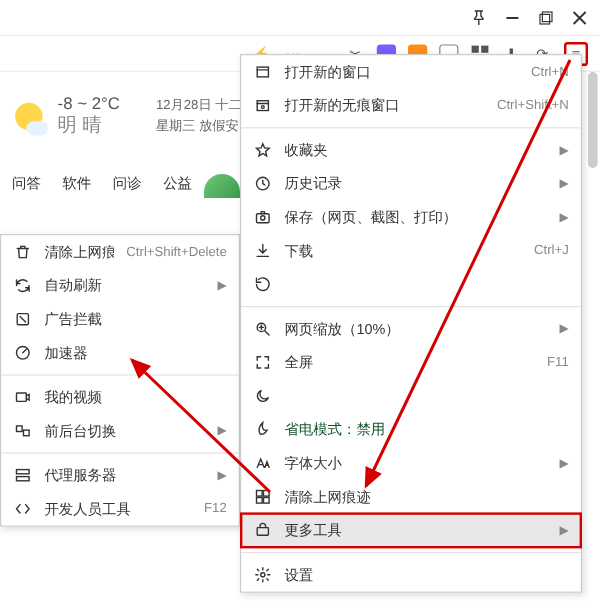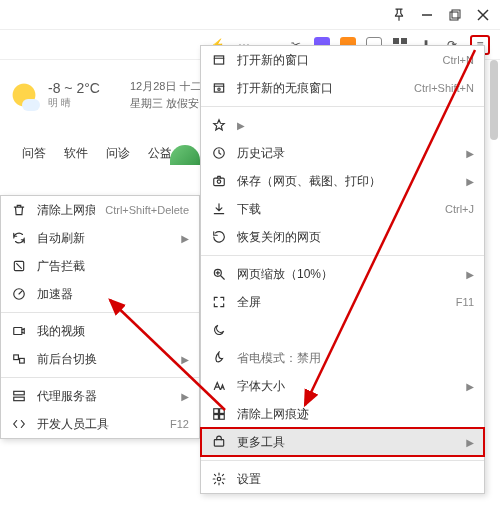--- a/index.html
+++ b/index.html
@@ -11,39 +11,39 @@
 .toolbar .sq{background:#7a5cff;border-radius:3px}
 .toolbar .sq2{background:#ff8c1a;border-radius:3px}
 .toolbar .sq3{border:1px solid #888;border-radius:3px}
 .toolbar .grid4{display:grid;grid-template:1fr 1fr/1fr 1fr;gap:2px;width:14px;height:14px}
 .toolbar .grid4 div{background:#555}
 .toolbar .hamburger{border:2px solid #d40000;padding:2px;width:20px;height:20px}
 .weather{position:absolute;left:0;top:70px;display:flex;align-items:center;gap:10px;padding:8px 10px}
 .sun{width:28px;height:28px;border-radius:50%;background:radial-gradient(circle,#ffd54a 55%,transparent 60%);position:relative}
 .sun::after{content:"";position:absolute;right:-2px;bottom:-2px;width:18px;height:12px;background:#e6f2ff;border-radius:10px}
 .wtext .t1{font-size:14px;color:#555}
-.wtext .t2{font-size:10px;color:#888}
+.wtext .t2{font-size:16px;color:#888}
 .datecol{margin-left:20px}
 .datecol div{font-size:11px;color:#666;line-height:1.5;white-space:nowrap}
-.tabs{position:absolute;left:12px;top:145px;display:flex;gap:18px;padding:0 10px;color:#555;font-size:13px}
+.tabs{position:absolute;left:0;top:145px;display:flex;gap:18px;padding:0 10px;color:#555;font-size:13px}
 .tabs span{cursor:pointer}
 .hill{position:absolute;top:145px;left:170px;height:20px;width:30px;background:linear-gradient(135deg,#6fc97a,#3a9a4a);border-radius:30px 30px 0 0}
 .menu-left{position:absolute;left:0;top:195px;width:200px;background:#fff;border:1px solid #ccc;box-shadow:2px 2px 6px rgba(0,0,0,.15)}
 .menu-right{position:absolute;left:200px;top:45px;width:285px;background:#fff;border:1px solid #ccc;box-shadow:2px 2px 6px rgba(0,0,0,.15)}
 .mi{display:flex;align-items:center;height:28px;padding:0 10px;gap:10px;cursor:pointer}
 .mi .ic{width:16px;height:16px;display:flex;align-items:center;justify-content:center;color:#555;flex-shrink:0}
 .mi .lbl{flex:1;white-space:nowrap;overflow:hidden}
 .mi .sc{color:#888;font-size:11px}
 .mi .ar{color:#888;font-size:10px}
 .sep{height:1px;background:#e3e3e3;margin:4px 0}
 .boxed{outline:2px solid #d40000;outline-offset:-1px}
 .hl{background:#e8e8e8}
 .toggle{width:28px;height:14px;background:#1abc5b;border-radius:8px;position:relative}
 .toggle::after{content:"";position:absolute;right:1px;top:1px;width:12px;height:12px;background:#fff;border-radius:50%}
-.disabled .lbl,.disabled .ic,.disabled .sc{color:#737373}
+.disabled .lbl,.disabled .ic,.disabled .sc{color:#14532d}
 svg.arrow{position:absolute;pointer-events:none;z-index:10}
 .scrollbar{position:absolute;right:2px;top:60px;width:8px;height:80px;background:#ccc;border-radius:4px}
 </style>
 </head>
 <body>
 
 <div class="titlebar">
   <span class="ico">
       <svg width="14" height="14" viewBox="0 0 24 24" fill="none" stroke="currentColor" stroke-width="2">
         <path d="M6 2l12 0M9 2v7l-3 4v1h12v-1l-3-4V2M12 14v8"></path>
@@ -210,20 +210,21 @@
       <span class="lbl">打开新的无痕窗口</span>
       <span class="sc">Ctrl+Shift+N</span>
     </div>
     <div class="sep"></div>
     <div class="mi">
       <span class="ic">
         <svg width="14" height="14" viewBox="0 0 24 24" fill="none" stroke="currentColor" stroke-width="2" stroke-linecap="round">
           <path d="M12 3l2.5 6 6.5.5-5 4.5 1.5 6.5L12 17l-5.5 3.5L8 14 3 9.5l6.5-.5z"></path>
         </svg>
       </span>
+      <span class="lbl">收藏夹</span>
       <span class="ar">▶</span>
     </div>
     <div class="mi">
       <span class="ic">
         <svg width="14" height="14" viewBox="0 0 24 24" fill="none" stroke="currentColor" stroke-width="2" stroke-linecap="round">
           <circle cx="12" cy="12" r="9"></circle>
           <path d="M12 7v5l3 2"></path>
         </svg>
       </span>
       <span class="lbl">历史记录</span>
@@ -248,21 +249,20 @@
       </span>
       <span class="lbl">下载</span>
       <span class="sc">Ctrl+J</span>
     </div>
     <div class="mi">
       <span class="ic">
         <svg width="14" height="14" viewBox="0 0 24 24" fill="none" stroke="currentColor" stroke-width="2" stroke-linecap="round">
           <path d="M3 12a9 9 0 1 0 3-7M3 3v6h6"></path>
         </svg>
       </span>
-      <span class="lbl">恢复关闭的网页</span>
     </div>
     <div class="sep"></div>
     <div class="mi">
       <span class="ic">
         <svg width="14" height="14" viewBox="0 0 24 24" fill="none" stroke="currentColor" stroke-width="2" stroke-linecap="round">
           <circle cx="10" cy="10" r="6"></circle>
           <line x1="15" y1="15" x2="21" y2="21"></line>
           <line x1="7" y1="10" x2="13" y2="10"></line>
           <line x1="10" y1="7" x2="10" y2="13"></line>
         </svg>

